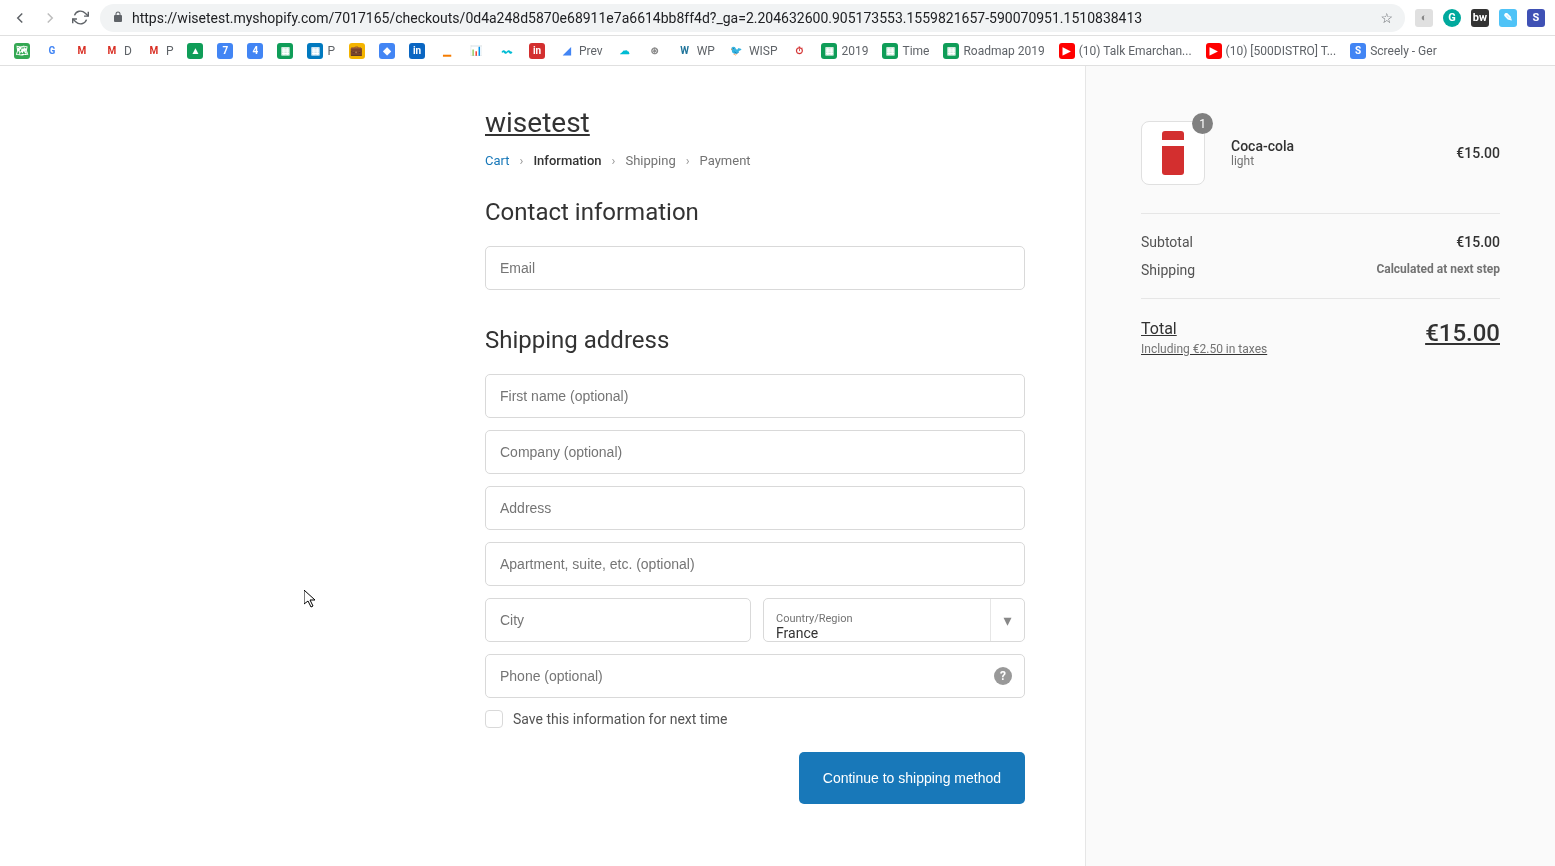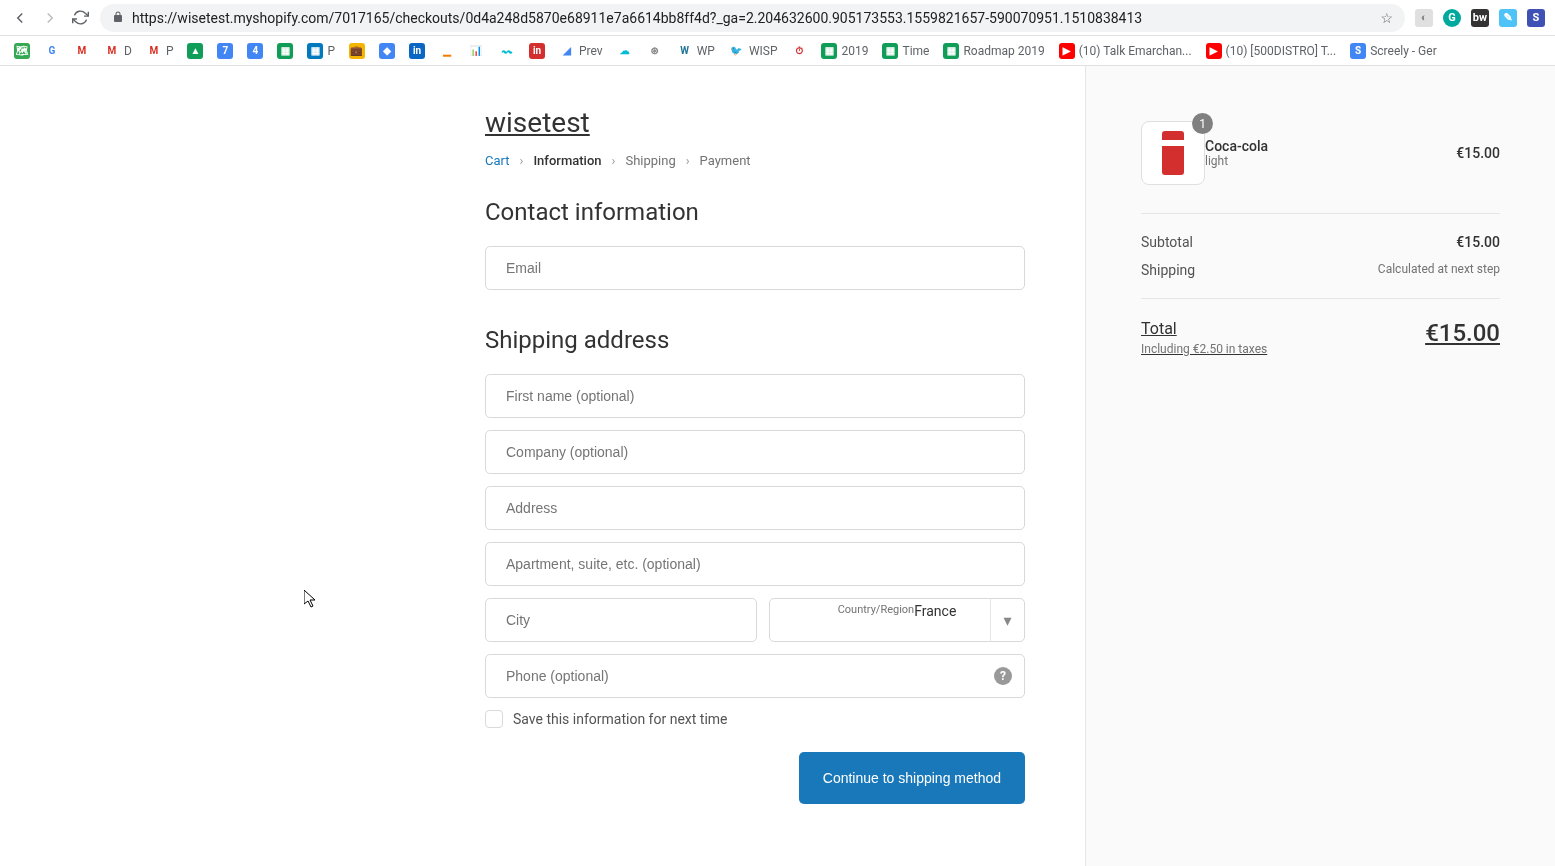--- a/index.html
+++ b/index.html
@@ -27,55 +27,55 @@
 
 .store-name { font-size:28px; font-weight:400; color:#333; margin-bottom:14px;text-decoration:underline;}
 .crumbs { display:flex; align-items:center; gap:10px; font-size:13px; color:#737373; margin-bottom:30px;}
 .crumbs .link { color:#1878b9; cursor:pointer;}
 .crumbs .current { color:#333; font-weight:500;}
 .crumb-sep { color:#999; }
 
 .section-h { font-size:24px; color:#333; margin-bottom:20px; font-weight:400;}
 .section { margin-bottom:36px; }
 
-.field { width:100%; height:44px; border:1px solid #d9d9d9; border-radius:5px; padding:0 20px; font-size:14px; color:#737373; display:flex; align-items:center; background:#fff; margin-bottom:12px; position:relative;}
+.field { width:100%; height:44px; border:1px solid #d9d9d9; border-radius:5px; padding:0 14px; font-size:14px; color:#737373; display:flex; align-items:center; background:#fff; margin-bottom:12px; position:relative;}
 .field input { border:none; outline:none; width:100%; font-size:14px; background:transparent;}
 .row { display:flex; gap:12px; }
 .row .field { flex:1; }
 .row3 { display:flex; gap:12px;}
 .row3 .field { flex:1; }
 
-.select-field { height:44px; border:1px solid #d9d9d9; border-radius:5px; padding:4px 12px 0 12px; background:#fff; margin-bottom:12px; position:relative; display:flex; flex-direction:row; justify-content:center; flex:1;}
+.select-field { height:44px; border:1px solid #d9d9d9; border-radius:5px; padding:12px 12px 0 12px; background:#fff; margin-bottom:12px; position:relative; display:flex; flex-direction:column; justify-content:center; flex:1;}
 .select-label { font-size:11px; color:#737373; }
 .select-val { font-size:14px; color:#333;}
 .select-caret { position:absolute; right:0; top:0; bottom:0; width:34px; border-left:1px solid #e6e6e6; display:flex; align-items:center; justify-content:center; color:#888;}
 
 .check-row { display:flex; align-items:center; gap:10px; font-size:14px; color:#545454; margin-top:4px;}
 .checkbox { width:18px; height:18px; border:1px solid #d9d9d9; border-radius:4px; background:#fff; cursor:pointer;}
 
 .tooltip-icon { position:absolute; right:12px; width:18px; height:18px; border-radius:50%; background:#999; color:#fff; display:flex; align-items:center; justify-content:center; font-size:12px; font-weight:bold;}
 
 .btn-row { display:flex; justify-content:flex-end; align-items:center; margin-top:24px; gap:20px;}
 .primary-btn { background:#1878b9; color:#fff; border:none; border-radius:5px; padding:18px 24px; font-size:14px; cursor:pointer;}
 
 
 .cart-item { display:flex; align-items:center; margin-bottom:28px;}
 .thumb-wrap { position:relative; }
 .thumb { width:64px; height:64px; border:1px solid #e0e0e0; border-radius:8px; background:#fff; display:flex; align-items:center; justify-content:center;}
 .thumb-inner { width:22px; height:44px; background: linear-gradient(#d32f2f 0%, #d32f2f 20%, #fff 20%, #fff 35%, #d32f2f 35%, #d32f2f 100%); border-radius:3px;}
 .badge { position:absolute; top:-8px; right:-8px; width:21px; height:21px; border-radius:50%; background:#808080; color:#fff; font-size:12px; display:flex; align-items:center; justify-content:center;}
-.item-info { margin-left:0; flex:1;}
+.item-info { margin-left:26px; flex:1;}
 .item-name { font-size:14px; color:#323232; font-weight:500;}
 .item-variant { font-size:12px; color:#737373;}
 .item-price { font-size:14px; font-weight:500; color:#323232;}
 
 .sep { height:1px; background:#e6e6e6; margin:20px 0;}
 .summary-row { display:flex; justify-content:space-between; font-size:14px; color:#535353; margin-bottom:12px;}
 .summary-row .val { color:#323232; font-weight:500;}
-.summary-row .note { font-size:12px; color:#737373; font-weight:400;}
+.summary-row .note { font-size:12px; color:#737373; font-weight:700;}
 .total-row { display:flex; justify-content:space-between; align-items:flex-start;text-decoration:underline; }
 .total-label { font-size:16px; color:#323232; }
 .total-note { font-size:12px; color:#737373; margin-top:4px;}
 .total-val { font-size:24px; font-weight:500; color:#323232;}
 
 .cursor { position:fixed; left:304px; top:590px; width:16px; height:20px; pointer-events:none;}
 </style>
 </head>
 <body>
 

